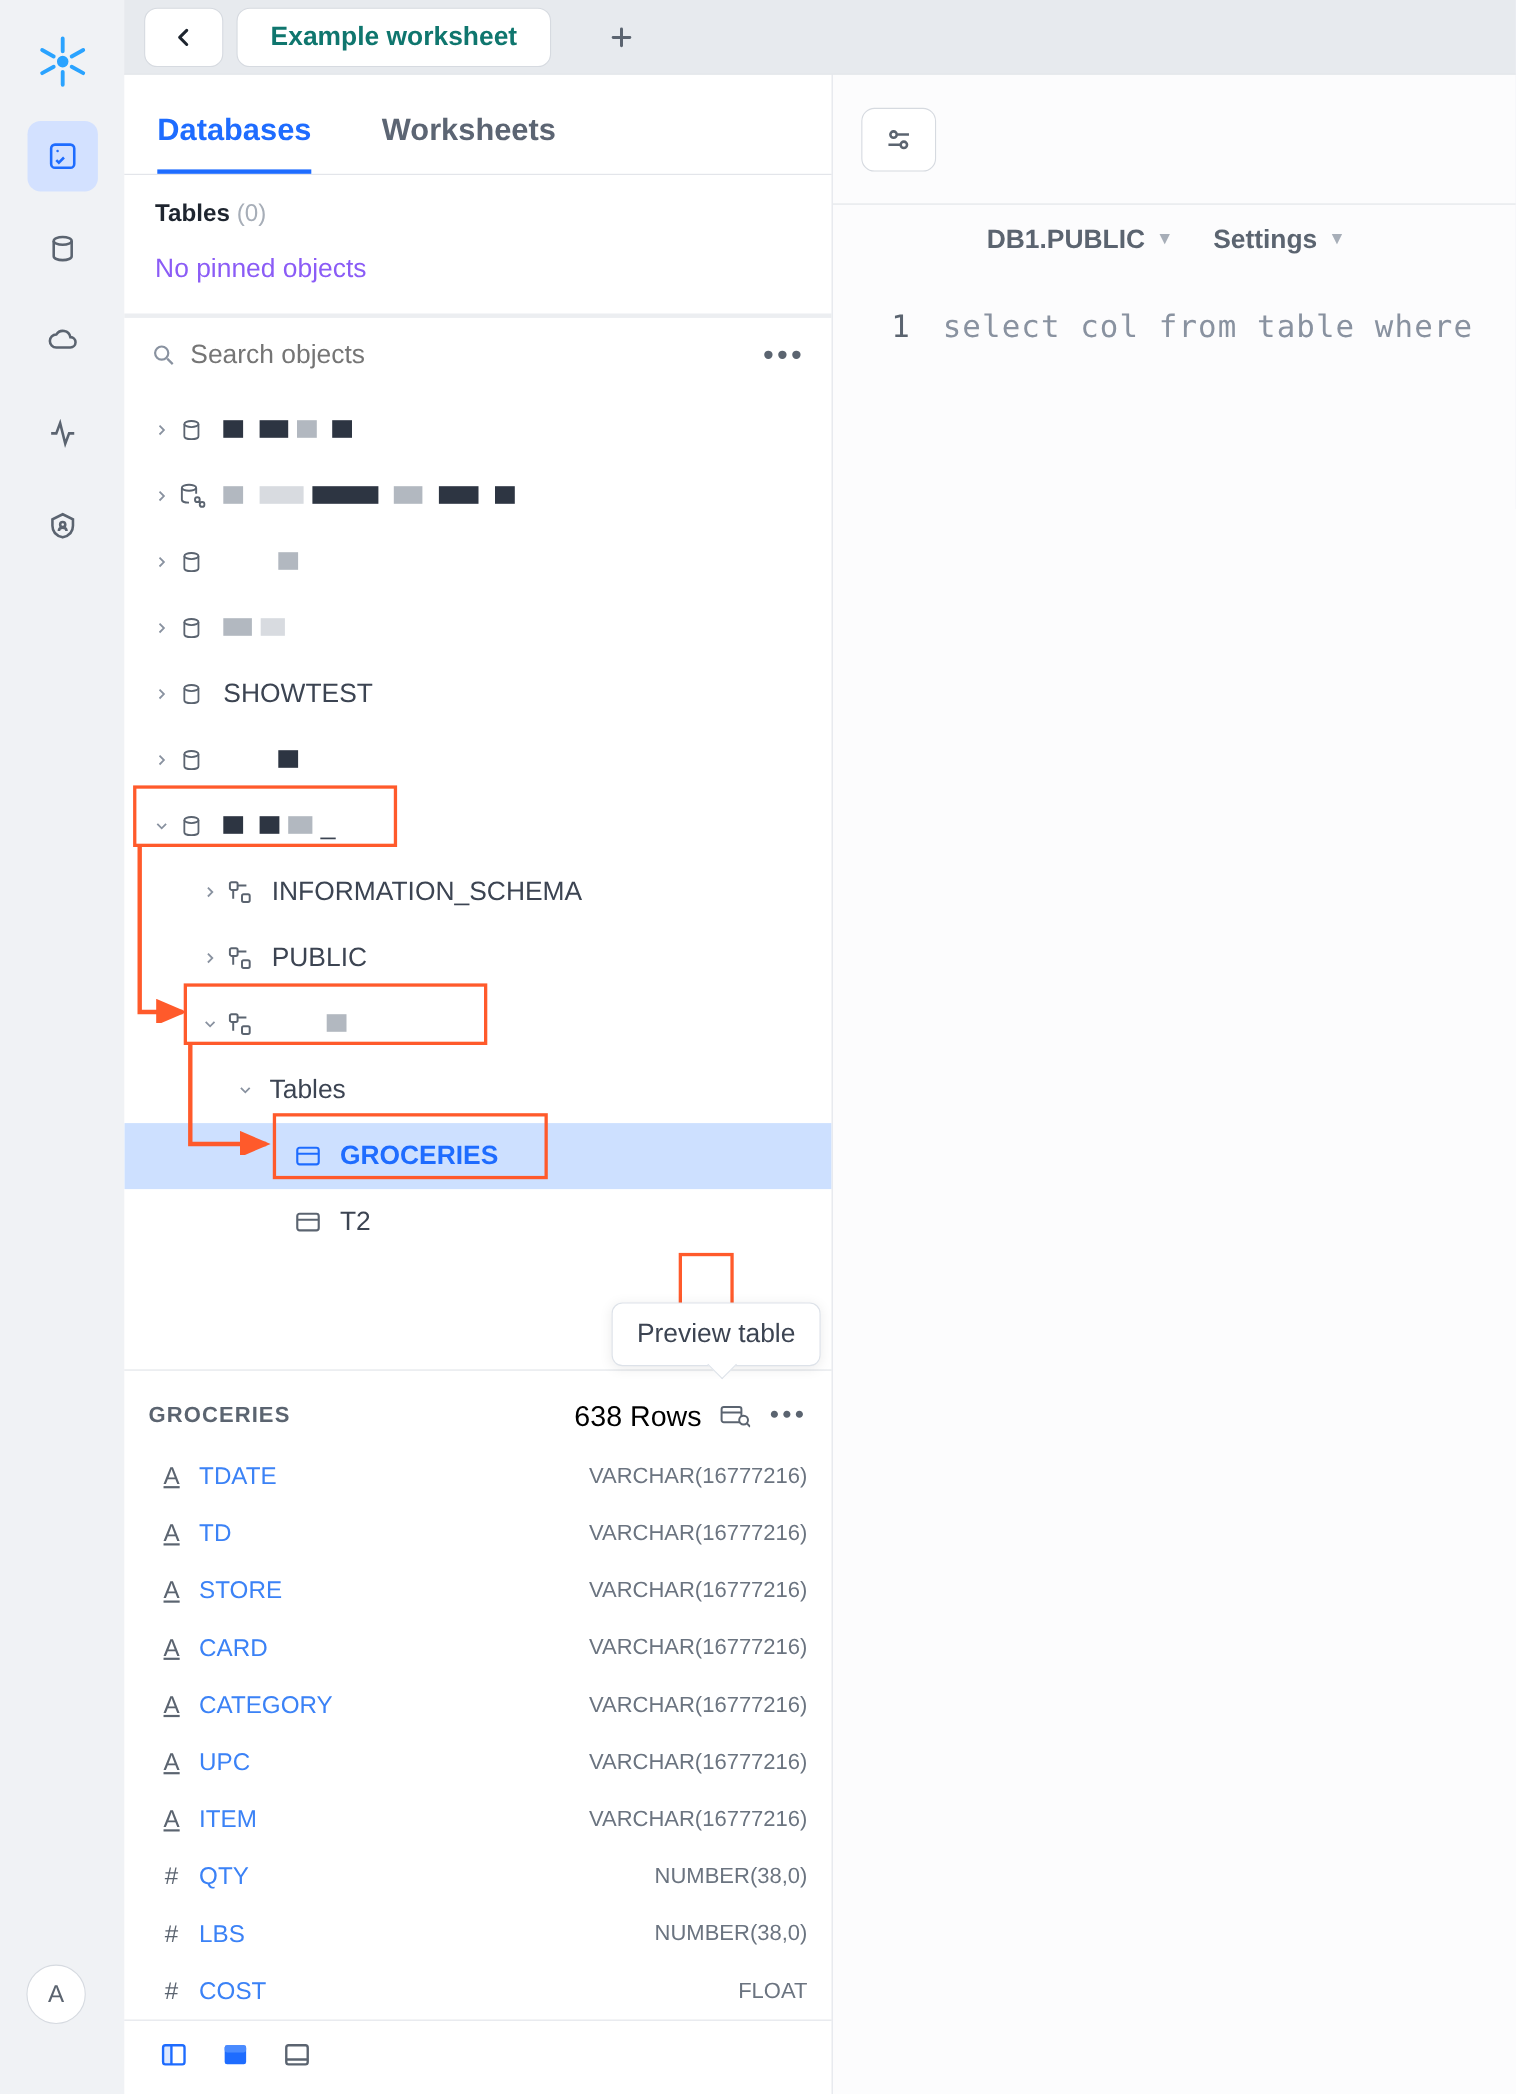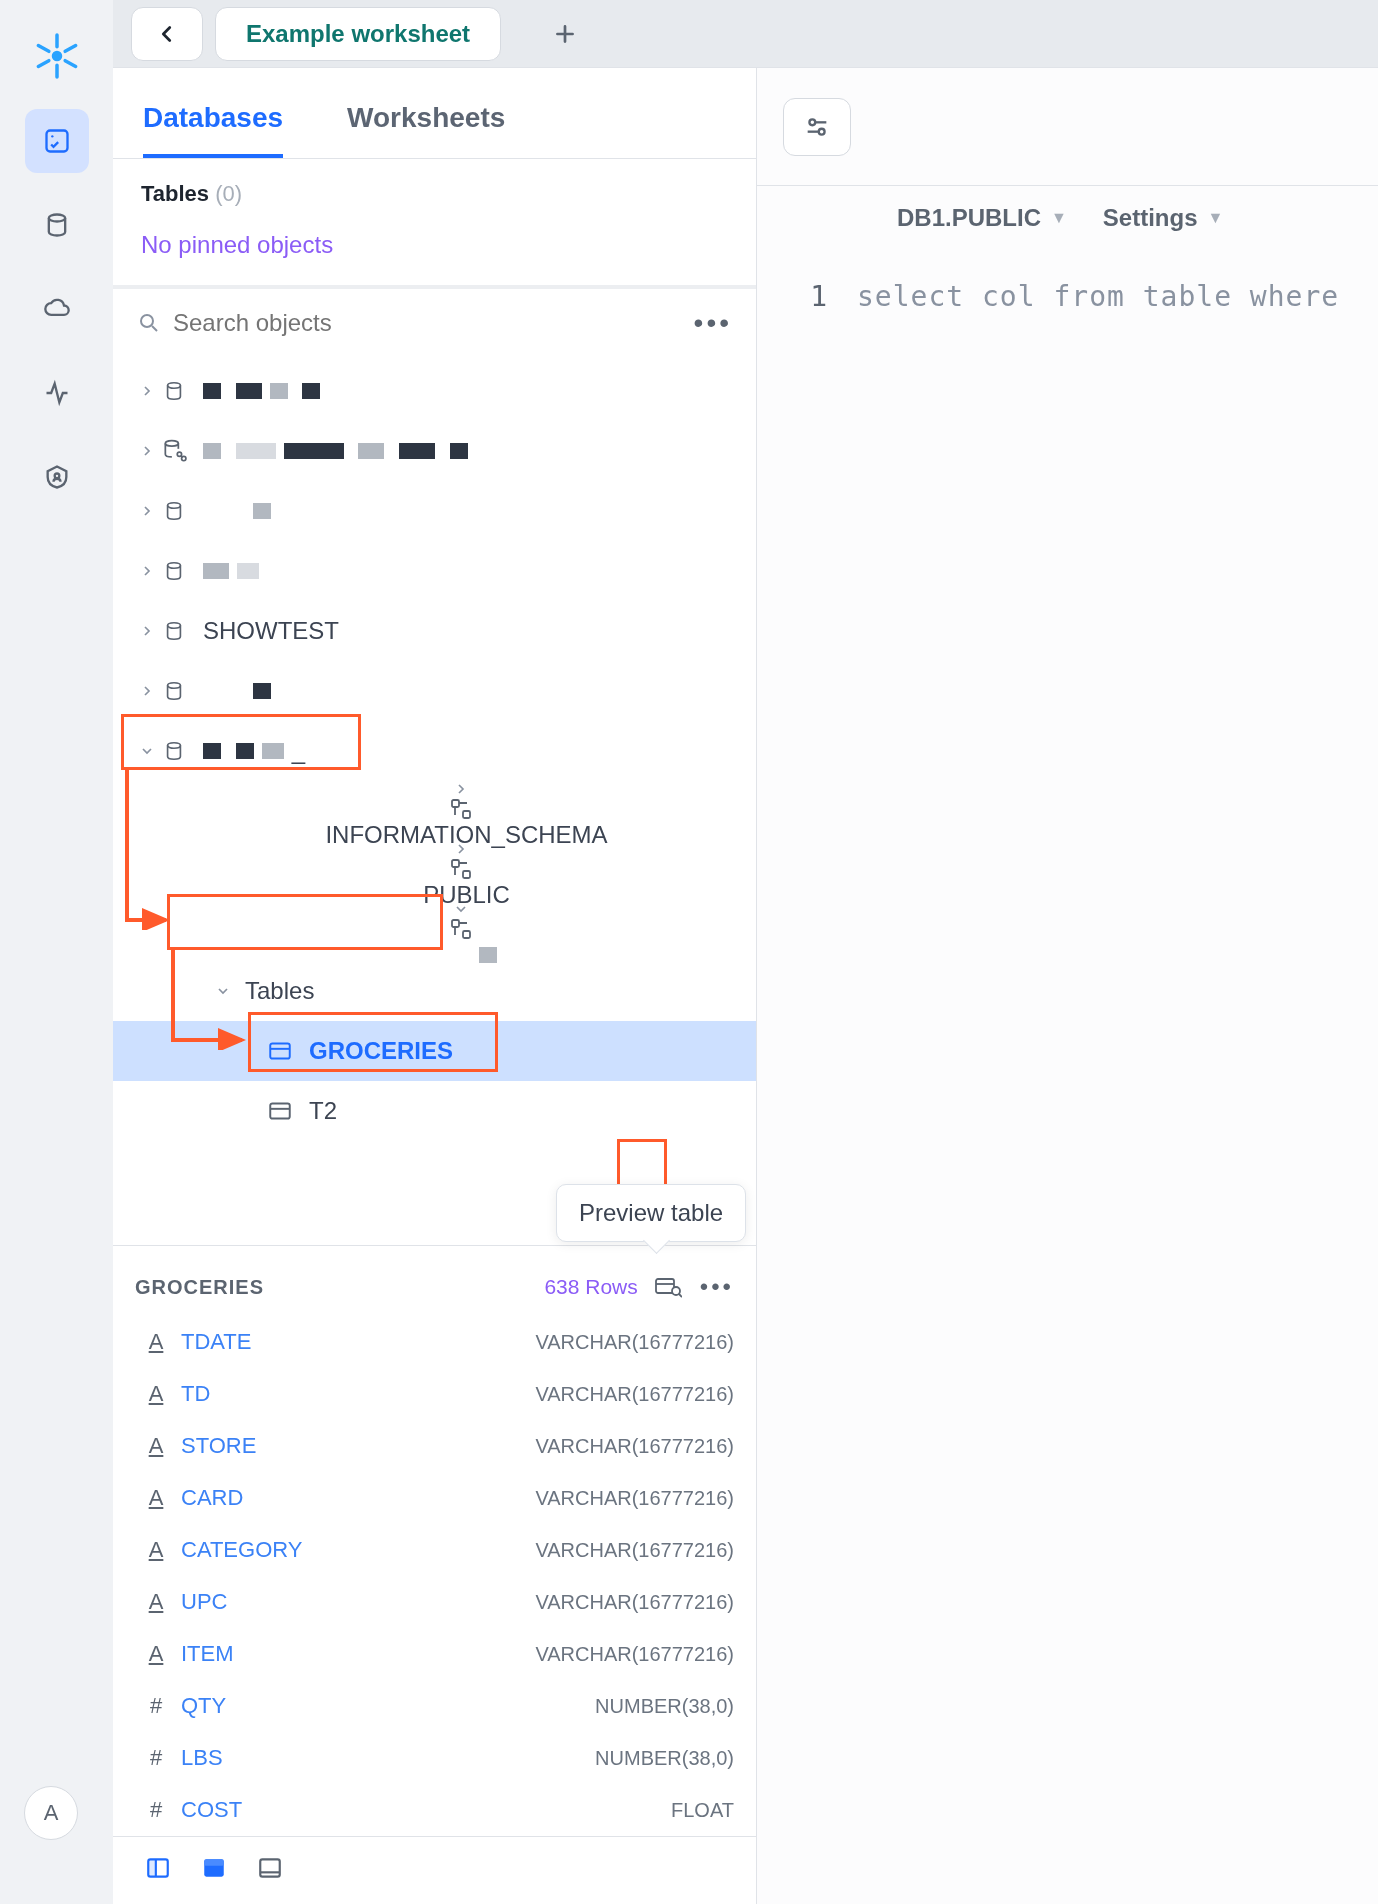--- a/index.html
+++ b/index.html
@@ -172,21 +172,21 @@
 }
 .tree-row .txt {
   margin-left: 12px;
 }
 .tree-row.selected {
   background: #cde0ff;
 }
 .tree-row.selected .txt { color: #1e6cff; font-weight: 600; }
 .tree-row.selected .icn svg { stroke: #1e6cff; }
 .lvl0 { padding-left: 24px; }
-.lvl1 { padding-left: 52px; flex-direction: column; }
+.lvl1 { padding-left: 68px; }
 .lvl2 { padding-left: 100px; }
 .lvl3 { padding-left: 170px; }
 .redact {
   display: inline-block;
   height: 16px;
   background: #2d3542;
   margin-right: 8px;
 }
 .redact.g { background: #b2b8c0; }
 .redact.lg { background: #d8dbe0; }
@@ -204,21 +204,21 @@
 .detail-pane {
   border-top: 1px solid #e0e3e8;
 }
 .detail-head {
   padding: 20px 22px 8px;
   display: flex;
   align-items: center;
   height: 70px;
 }
 .detail-head .name { font-weight: 600; letter-spacing: 1px; color: #5b6470; }
-.detail-head .rows { margin-left: auto; color: #8b5cf6; font-size: 21px; }
+.detail-head .rows { margin-left: auto; color: #000000; font-size: 26px; }
 .detail-head .preview-btn {
   width: 44px; height: 44px;
   margin: 0 10px 0 8px;
   display: flex; align-items: center; justify-content: center;
   border-radius: 6px;
 }
 .detail-head .more { color: #5b6470; font-size: 24px; letter-spacing: 3px; }
 .cols {
   padding: 0 22px;
 }

